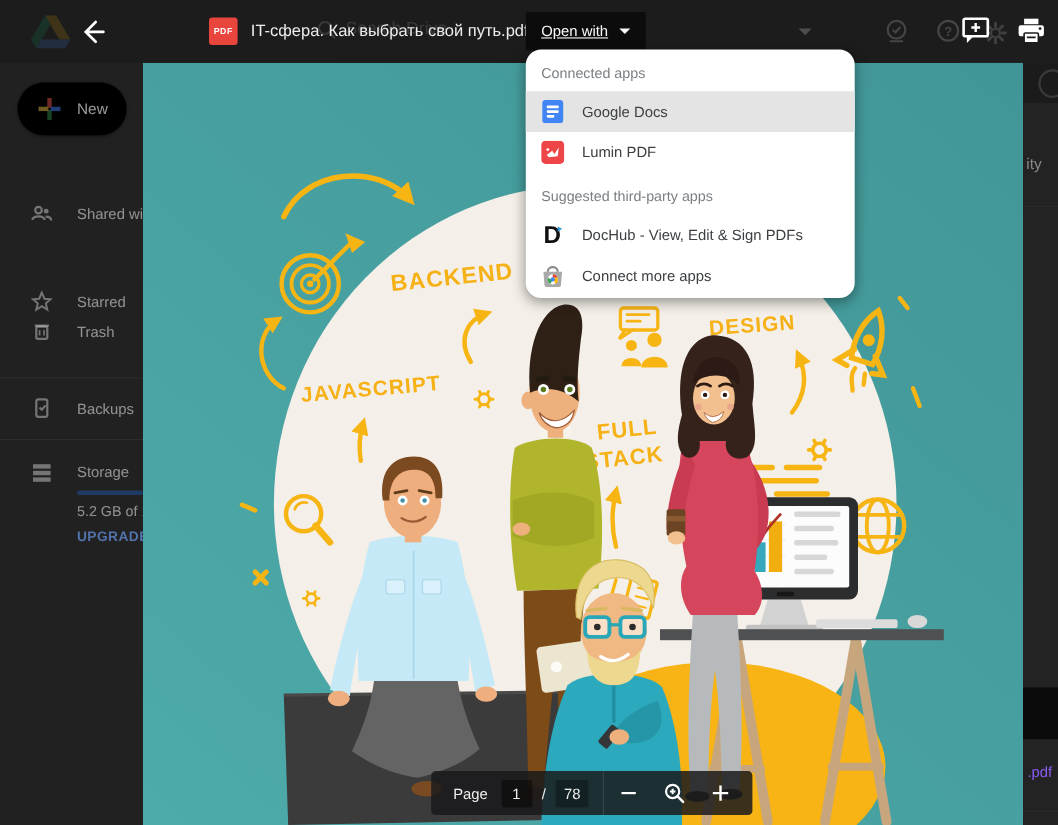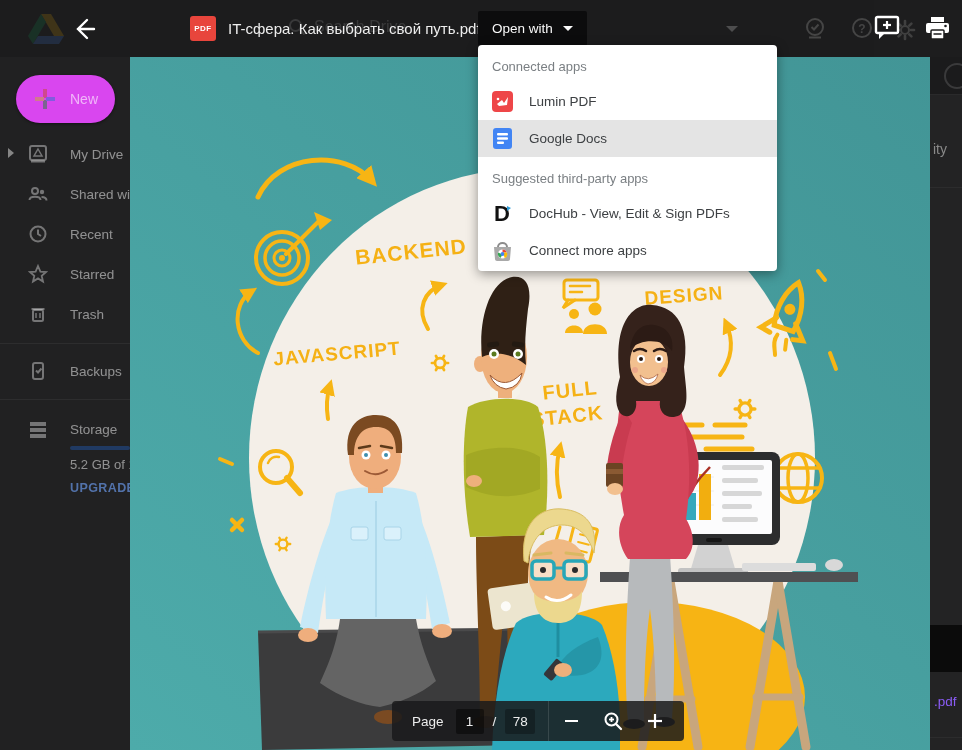--- a/index.html
+++ b/index.html
@@ -12,30 +12,30 @@
   .back-btn{position:absolute;left:70px;top:14px;width:30px;height:30px;cursor:pointer;}
   .drive-logo{position:absolute;left:28px;top:12px;opacity:.16;}
   .pdf-chip{position:absolute;left:190px;top:16px;width:26px;height:25px;background:#e8453c;
     border-radius:3px;display:flex;align-items:center;justify-content:center;
     color:#fff;font-size:8px;font-weight:bold;letter-spacing:.5px;}
   .doc-title{position:absolute;left:228px;top:0;height:57px;line-height:57px;
     color:#ededed;font-size:15px;white-space:nowrap;}
   .faint-search{position:absolute;left:288px;top:18px;display:flex;align-items:center;gap:8px;
     color:rgba(255,255,255,.13);font-size:16px;}
   .openwith{position:absolute;left:478px;top:11px;height:35px;padding:12px 14px;background:#0c0c0d;
-    border-radius:2px;display:flex;align-items:center;gap:10px;color:#fafafa;font-size:13.5px;cursor:pointer;}
+    border-radius:2px;display:flex;align-items:center;gap:10px;color:#fafafa;font-size:13.5px;cursor:pointer;text-decoration:underline;}
   .caret{width:0;height:0;border-left:5px solid transparent;border-right:5px solid transparent;
     border-top:5px solid #fafafa;}
   .faint-caret{position:absolute;left:726px;top:26px;width:0;height:0;border-left:6px solid transparent;
     border-right:6px solid transparent;border-top:6px solid rgba(255,255,255,.22);}
   .tb-icon{position:absolute;top:16px;}
 
   
   .sidebar{position:absolute;left:0;top:57px;width:130px;height:693px;background:#212122;overflow:hidden;z-index:10;}
-  .new-btn{position:absolute;left:16px;top:18px;width:99px;height:48px;border-radius:25px;background:#d946ef;
+  .new-btn{position:absolute;left:16px;top:18px;width:99px;height:48px;border-radius:25px;background:#000000;
     box-shadow:0 1px 3px rgba(0,0,0,.45);display:flex;align-items:center;padding-left:18px;gap:14px;cursor:pointer;}
   .new-label{color:rgba(255,255,255,.6);font-size:14px;}
   .nav-row{position:absolute;left:0;width:130px;height:40px;display:flex;align-items:center;cursor:pointer;}
   .nav-icon{position:absolute;left:28px;top:10px;width:20px;height:20px;}
   .nav-label{position:absolute;left:70px;color:rgba(255,255,255,.5);font-size:13.5px;font-weight:500;white-space:nowrap;}
   .expander{position:absolute;left:8px;top:14px;width:0;height:0;border-top:5px solid transparent;
     border-bottom:5px solid transparent;border-left:6px solid rgba(255,255,255,.45);}
   .side-div{position:absolute;left:0;width:130px;height:1px;background:#2d2d2e;}
   .progress{position:absolute;left:70px;top:389px;width:60px;height:4px;background:#203a63;border-radius:2px;}
   .used{position:absolute;left:70px;top:400px;color:rgba(255,255,255,.5);font-size:13px;white-space:nowrap;}
@@ -48,21 +48,21 @@
   .rs-circle{position:absolute;left:14px;top:6px;width:26px;height:26px;border:2px solid #3a3a3b;border-radius:50%;}
   .rs-ity{position:absolute;left:3px;top:84px;color:#8a8a8a;font-size:14px;}
   .rs-div{position:absolute;left:0;width:32px;height:1px;background:#2c2c2d;}
   .rs-black{position:absolute;left:0;top:568px;width:32px;height:47px;background:#0b0b0b;}
   .rs-pdf{position:absolute;left:4px;top:637px;color:#8b5cf6;font-size:13.5px;}
 
   
   .preview{position:absolute;left:130px;top:57px;width:800px;height:693px;z-index:5;}
 
   
-  .menu{position:absolute;left:478px;top:45px;width:299px;background:#fff;border-radius:4px;
+  .menu{position:absolute;left:478px;top:45px;width:299px;background:#fff;border-radius:14px;
     box-shadow:0 3px 12px rgba(0,0,0,.4);z-index:60;padding-bottom:2px;}
   .menu-header{padding:14px 0 9px 14px;color:#7a7f83;font-size:13px;}
   .menu-row{height:37px;display:flex;align-items:center;padding-left:14px;gap:16px;
     color:#3d4043;font-size:13.5px;cursor:pointer;}
   .menu-row.hl{background:#e4e4e4;}
   .mi{width:21px;height:21px;flex:0 0 21px;}
 
   
   .pagebar{position:absolute;left:392px;top:701px;width:292px;height:40px;background:rgba(26,26,27,.85);
     border-radius:4px;display:flex;align-items:center;color:#ededed;font-size:13.5px;z-index:40;}
@@ -343,52 +343,36 @@
     <div class="new-btn">
       <svg width="22" height="22" viewBox="0 0 22 22" opacity=".55">
         <rect x="9" y="1" width="4" height="9" fill="#c84b42"></rect>
         <rect x="9" y="12" width="4" height="9" fill="#2f7d46"></rect>
         <rect x="1" y="9" width="9" height="4" fill="#caa53c"></rect>
         <rect x="12" y="9" width="9" height="4" fill="#3c6fd1"></rect>
       </svg>
       <span class="new-label">New</span>
     </div>
 
-    <div class="nav-row" style="top:77px">
-      <span class="expander"></span>
-      <svg class="nav-icon" viewBox="0 0 20 20">
-        <rect x="2" y="2" width="16" height="14" rx="2" fill="none" stroke="rgba(255,255,255,.38)" stroke-width="2"></rect>
-        <path d="M10 5 L14 12 L6 12 Z" fill="none" stroke="rgba(255,255,255,.38)" stroke-width="1.5"></path>
-        <line x1="3" y1="17.5" x2="17" y2="17.5" stroke="rgba(255,255,255,.38)" stroke-width="2"></line>
-      </svg>
-      <span class="nav-label">My Drive</span>
-    </div>
     <div class="nav-row" style="top:117px">
       <svg class="nav-icon" viewBox="0 0 20 20">
         <circle cx="7" cy="7" r="3" fill="none" stroke="rgba(255,255,255,.38)" stroke-width="2"></circle>
         <circle cx="14" cy="8" r="2.2" fill="rgba(255,255,255,.38)"></circle>
         <path d="M1.5 16 C1.5 11.5 12.5 11.5 12.5 16" fill="none" stroke="rgba(255,255,255,.38)" stroke-width="2"></path>
         <path d="M13.5 13 C17 13 18.5 14.5 18.5 16.5" fill="none" stroke="rgba(255,255,255,.38)" stroke-width="2"></path>
       </svg>
       <span class="nav-label">Shared wit</span>
     </div>
-    <div class="nav-row" style="top:157px">
-      <svg class="nav-icon" viewBox="0 0 20 20">
-        <circle cx="10" cy="10" r="7.5" fill="none" stroke="rgba(255,255,255,.38)" stroke-width="2"></circle>
-        <path d="M10 5.5 L10 10 L13 12" fill="none" stroke="rgba(255,255,255,.38)" stroke-width="2"></path>
-      </svg>
-      <span class="nav-label">Recent</span>
-    </div>
     <div class="nav-row" style="top:197px">
       <svg class="nav-icon" viewBox="0 0 20 20">
         <path d="M10 2 L12.4 7.6 L18 8 L13.7 11.8 L15 17.5 L10 14.4 L5 17.5 L6.3 11.8 L2 8 L7.6 7.6 Z" fill="none" stroke="rgba(255,255,255,.38)" stroke-width="1.8"></path>
       </svg>
       <span class="nav-label">Starred</span>
     </div>
-    <div class="nav-row" style="top:237px">
+    <div class="nav-row" style="top:224px">
       <svg class="nav-icon" viewBox="0 0 20 20">
         <rect x="5" y="6" width="10" height="11" rx="1.5" fill="none" stroke="rgba(255,255,255,.38)" stroke-width="2"></rect>
         <line x1="3.5" y1="5" x2="16.5" y2="5" stroke="rgba(255,255,255,.38)" stroke-width="2"></line>
         <line x1="8" y1="9" x2="8" y2="14" stroke="rgba(255,255,255,.38)" stroke-width="1.5"></line>
         <line x1="12" y1="9" x2="12" y2="14" stroke="rgba(255,255,255,.38)" stroke-width="1.5"></line>
       </svg>
       <span class="nav-label">Trash</span>
     </div>
 
     <div class="side-div" style="top:286px"></div>
@@ -490,37 +474,37 @@
       <rect x="2" y="8" width="23" height="10" rx="2" fill="#ffffff"></rect>
       <rect x="7" y="15" width="13" height="9" rx="1" fill="#ffffff" stroke="#1c1c1d" stroke-width="1.5"></rect>
       <line x1="9.5" y1="19" x2="17.5" y2="19" stroke="#1c1c1d" stroke-width="1.5"></line>
       <circle cx="21.5" cy="11" r="1.3" fill="#1c1c1d"></circle>
     </svg>
   </div>
 
   <div class="menu">
     <div class="menu-header">Connected apps</div>
 
-    <div class="menu-row">
-      <svg class="mi" viewBox="0 0 21 21">
-        <rect x="0" y="0" width="21" height="21" rx="4" fill="#ee4648"></rect>
-        <path d="M5 13 L10 9 L12 12 L16 6 L15 14 L7 15 Z" fill="#fff"></path>
-        <circle cx="6" cy="8" r="1.3" fill="#fff"></circle>
-      </svg>
-      <span>Lumin PDF</span>
-    </div>
-
     <div class="menu-row hl">
       <svg class="mi" viewBox="0 0 21 21">
         <rect x="1" y="0" width="19" height="21" rx="3" fill="#4285f4"></rect>
         <rect x="5" y="5" width="11" height="2.4" rx="1" fill="#fff"></rect>
         <rect x="5" y="9.3" width="11" height="2.4" rx="1" fill="#fff"></rect>
         <rect x="5" y="13.6" width="7" height="2.4" rx="1" fill="#fff"></rect>
       </svg>
       <span>Google Docs</span>
+    </div>
+
+    <div class="menu-row">
+      <svg class="mi" viewBox="0 0 21 21">
+        <rect x="0" y="0" width="21" height="21" rx="4" fill="#ee4648"></rect>
+        <path d="M5 13 L10 9 L12 12 L16 6 L15 14 L7 15 Z" fill="#fff"></path>
+        <circle cx="6" cy="8" r="1.3" fill="#fff"></circle>
+      </svg>
+      <span>Lumin PDF</span>
     </div>
 
     <div class="menu-header">Suggested third-party apps</div>
 
     <div class="menu-row">
       <svg class="mi" viewBox="0 0 21 21">
         <text x="2" y="18" font-size="22" font-weight="bold" fill="#111" font-family="Liberation Sans, sans-serif">D</text>
         <path d="M15 3 L19 5 L15 8 Z" fill="#2f9bd6"></path>
       </svg>
       <span>DocHub - View, Edit &amp; Sign PDFs</span>

